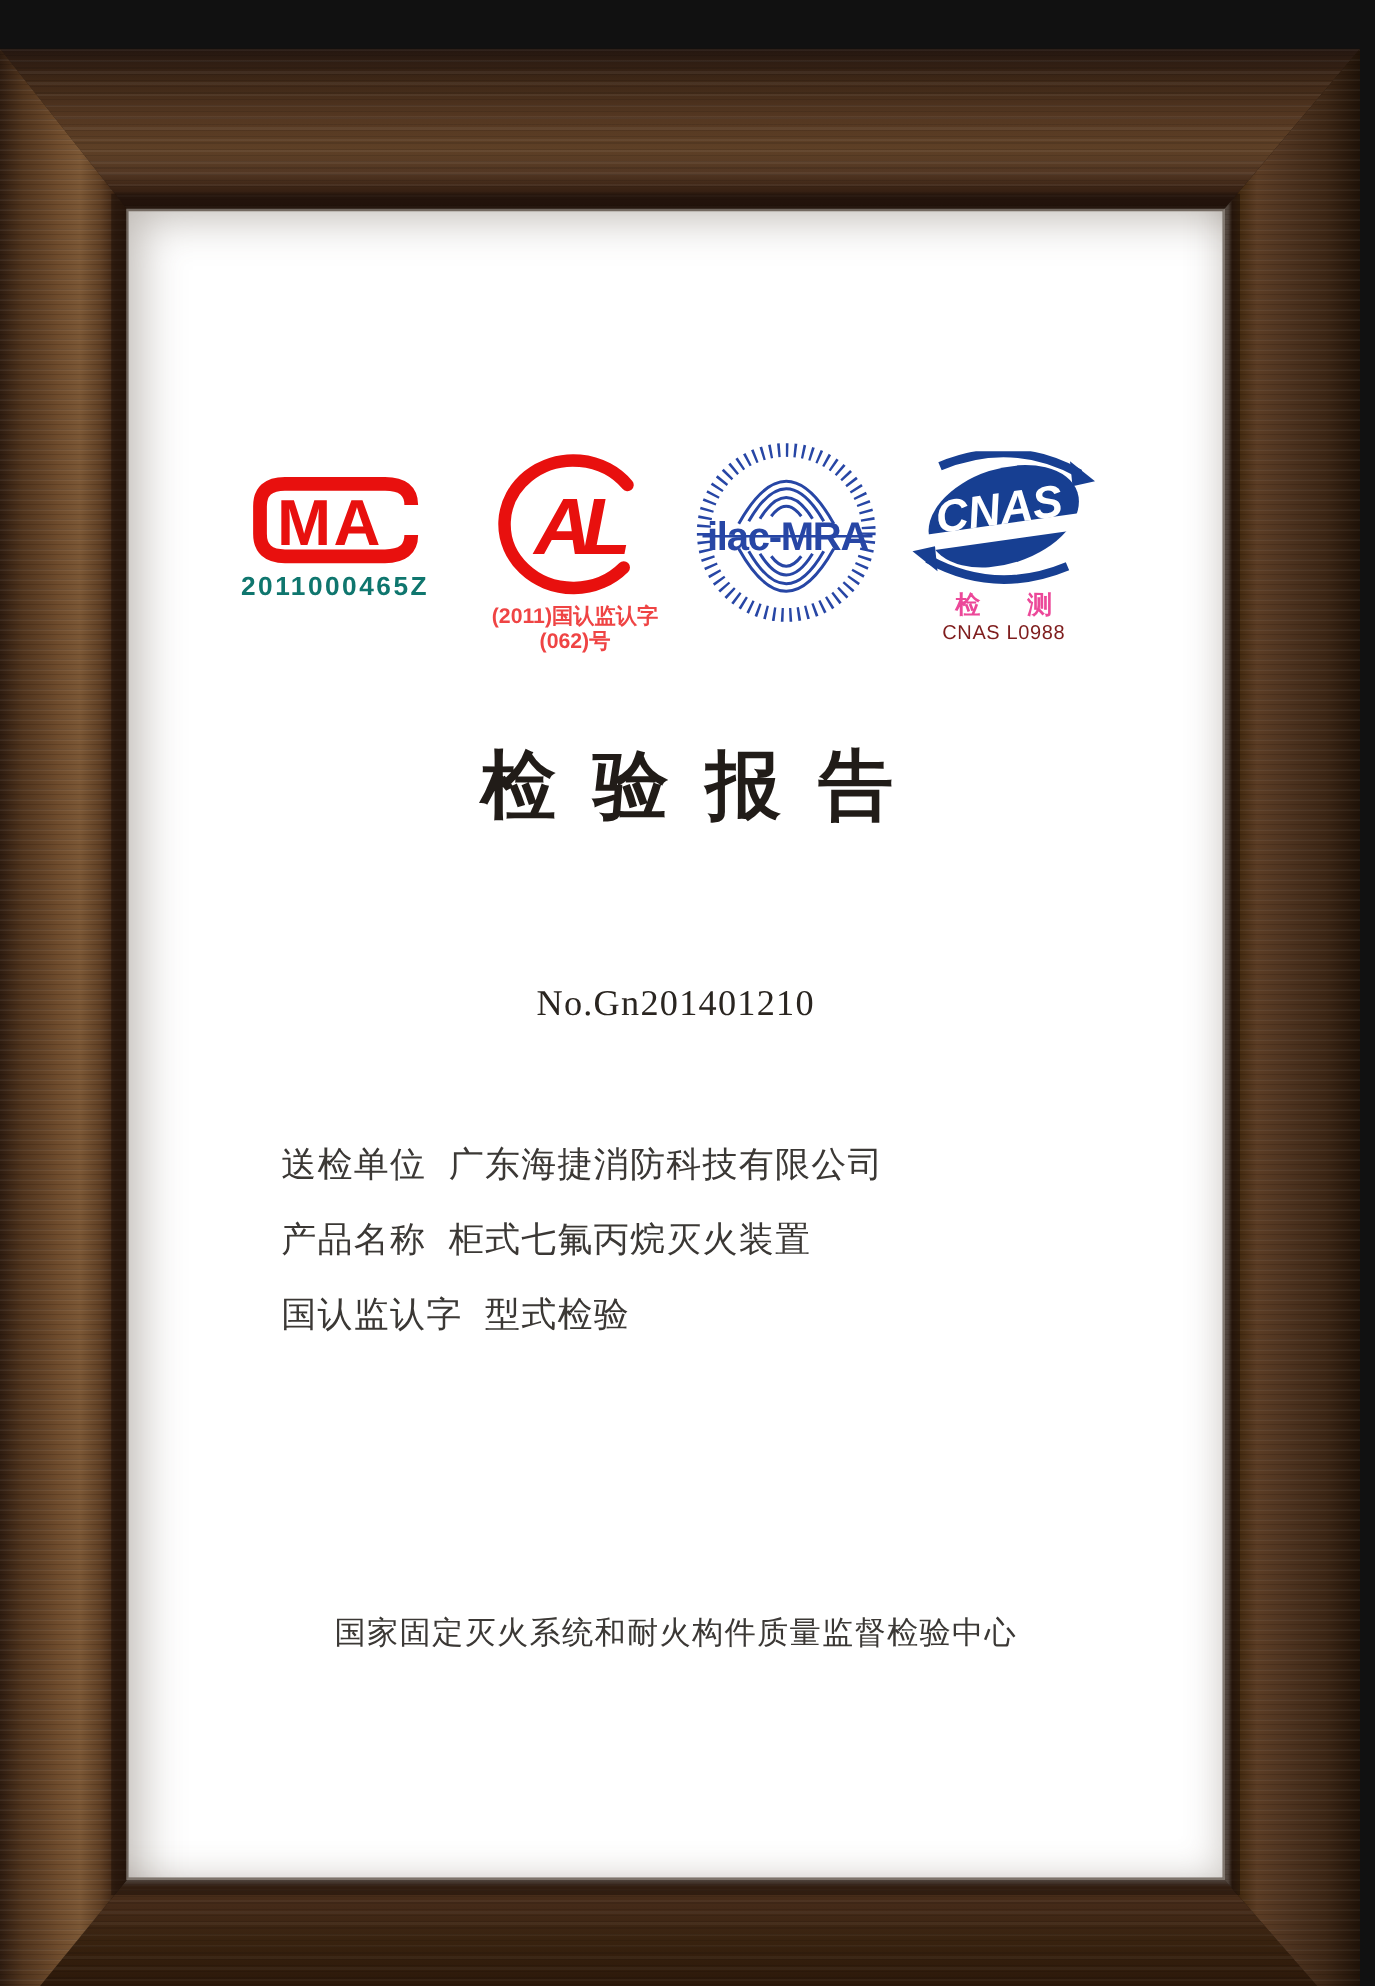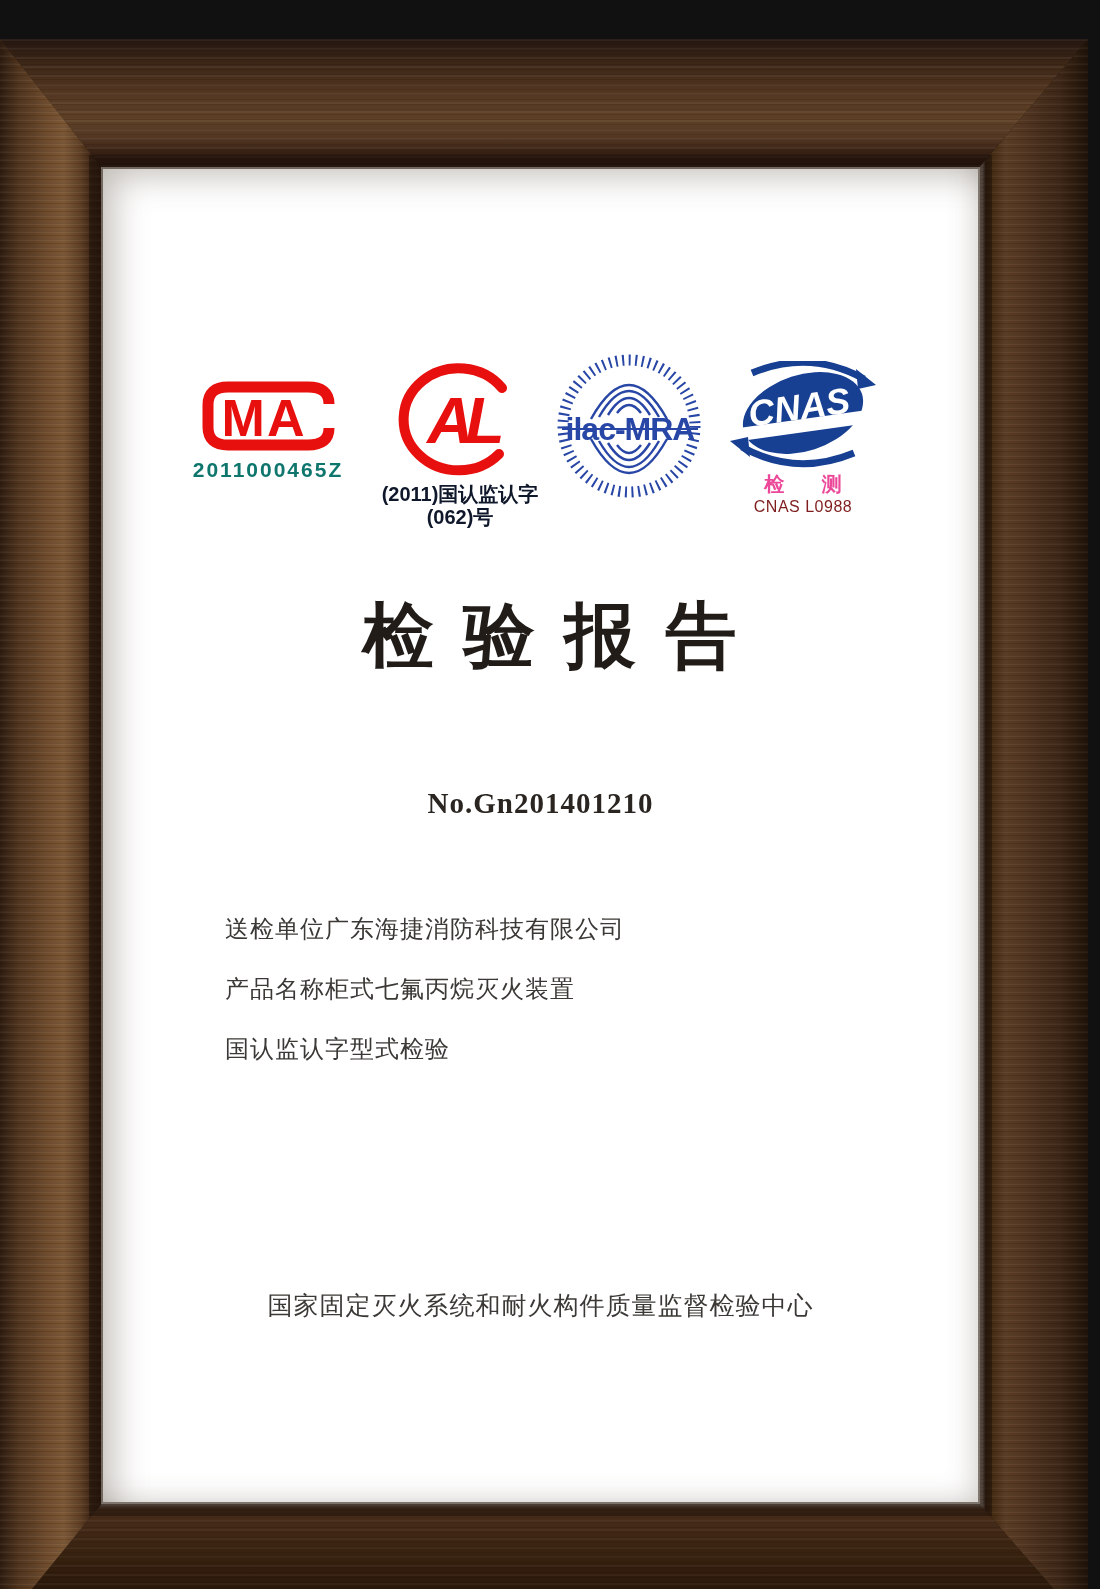--- a/index.html
+++ b/index.html
@@ -47,37 +47,37 @@
       0 0 0 2px rgba(142,133,125,.75),
       0 0 0 14px rgba(30,17,9,.55),
       inset 24px 20px 34px -14px rgba(92,78,66,.38),
       inset -16px -14px 28px -14px rgba(92,78,66,.30);
   }
   
   .logo{position:absolute;text-align:center;}
   .logo svg{display:block;margin:0 auto;}
   .logo .cap{line-height:1.15;}
   .cma-code{font-size:21px;letter-spacing:2px;font-weight:bold;margin-top:5px;color:#0f766e;}
-  .cal-cap{font-size:20px;font-weight:bold;margin-top:4px;color:#0f172a;}
+  .cal-cap{font-size:17px;font-weight:bold;margin-top:4px;color:#ef4444;}
   .cnas-cn{font-size:20px;font-weight:bold;letter-spacing:16px;margin-right:-16px;margin-top:4px;color:#ec4899;}
   .cnas-code{font-size:16px;font-weight:normal;letter-spacing:.5px;margin-top:2px;color:#7f1d1d;}
   
   .title{
     position:absolute;left:0;right:0;top:420px;text-align:center;
-    font-size:71px;font-weight:900;color:#211c18;
+    font-size:60px;font-weight:900;color:#211c18;
     letter-spacing:30px;padding-left:48px;white-space:nowrap;
   }
   .report-no{
     position:absolute;left:0;right:0;top:618px;text-align:center;
     font-family:"Liberation Serif","DejaVu Serif",serif;
-    font-size:29px;font-weight:bold;letter-spacing:1px;color:#2a2520;
+    font-size:29px;font-weight:normal;letter-spacing:1px;color:#2a2520;
   }
   .field-row{
-    position:absolute;left:122px;display:flex;
-    font-size:24px;color:#3b3835;letter-spacing:1px;white-space:nowrap;
+    position:absolute;left:122px;display:flex;gap:18px;
+    font-size:28px;color:#3b3835;letter-spacing:1px;white-space:nowrap;
   }
   .issuer{
     position:absolute;left:0;right:0;top:1120px;text-align:center;
     font-size:25px;color:#3b3835;letter-spacing:1px;white-space:nowrap;
   }
 </style>
 </head>
 <body>
 
 <div id="canvas">

